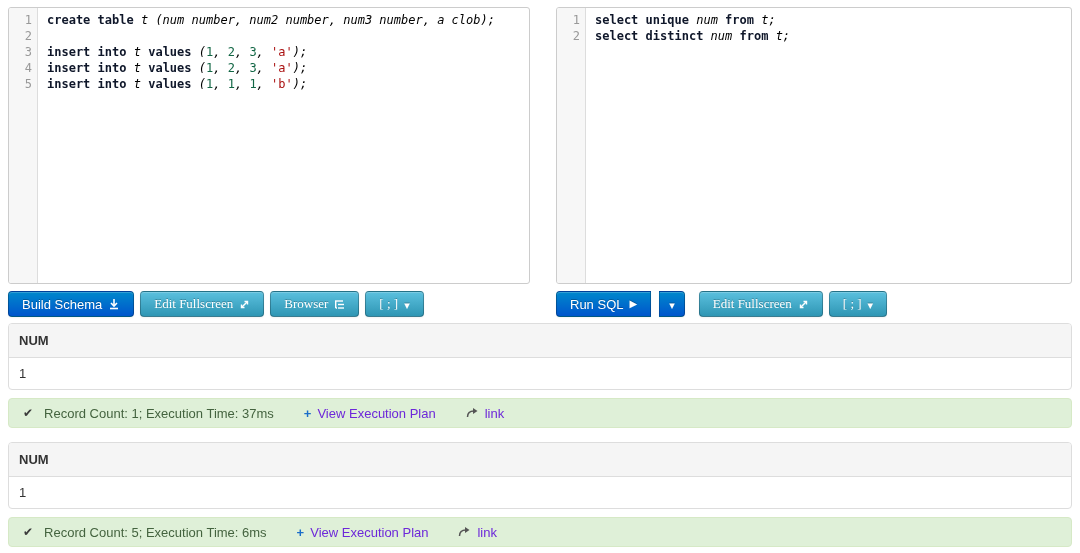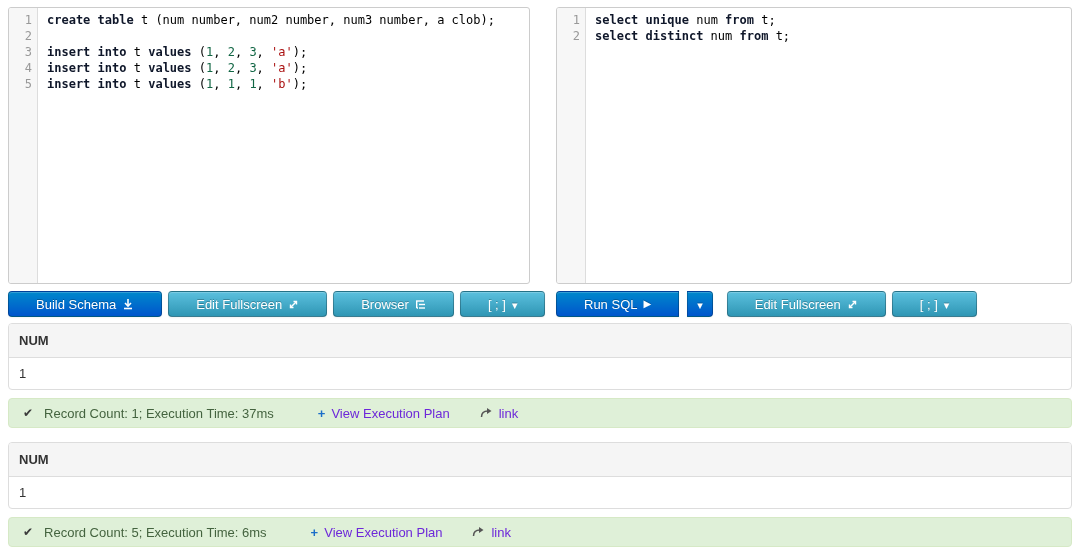--- a/index.html
+++ b/index.html
@@ -32,37 +32,37 @@
   }
   .cm-line { display: flex; white-space: pre; min-height: 16px; }
   .cm-ln {
     flex: none; width: 29px; padding-right: 6px;
     text-align: right; color: #999;
   }
   .cm-code { padding-left: 9px; color: #000; }
   .tok-kw  { color: #0f172a; font-weight: bold; }
   .tok-num { color: #164; }
   .tok-str { color: #a11; }
-  .tok-pl  { color: #000; }
+  .tok-pl  { color: #000; font-style: italic; }
 
   
   .btn-row { margin-top: 7px; display: flex; align-items: flex-start; }
   .btn {
     display: inline-flex; align-items: center; gap: 6px;
-    height: 26px; padding: 0 27px;
+    height: 26px; padding: 0 13px;
     border-radius: 4px;
     border: 1px solid rgba(0,0,0,.25);
     border-bottom-color: rgba(0,0,0,.35);
     color: #fff; font-size: 13px;
     text-shadow: 0 -1px 0 rgba(0,0,0,.25);
     box-shadow: inset 0 1px 0 rgba(255,255,255,.2), 0 1px 2px rgba(0,0,0,.05);
     cursor: pointer; margin-right: 6px; white-space: nowrap;
   }
   .btn-primary { background: linear-gradient(#0088cc, #0055cc); }
-  .btn-info    { background: linear-gradient(#5bc0de, #2f96b4); }
+  .btn-info    { background: linear-gradient(#5bc0de, #2f96b4); font-family: Liberation Serif, serif; }
   .btn-group { display: inline-flex; margin-right: 6px; }
   .btn-group .btn { margin-right: 8px; }
   .btn-group .btn-main { border-radius: 4px 0 0 4px; }
   .btn-group .btn-caret {
     border-radius: 0 4px 4px 0; padding: 0 9px;
     border-left: 1px solid rgba(0,0,0,.2);
   }
   .caret-glyph { font-size: 11px; line-height: 1; position: relative; top: 1px; }
   .play-glyph { font-size: 10px; line-height: 1; }
   .btn svg { display: block; }
@@ -80,21 +80,21 @@
   }
   .rt-cell { padding: 8px 10px; font-size: 13px; color: #333; }
 
   .status-bar {
     margin-top: 8px; height: 30px;
     background: #dff0d8; border: 1px solid #d6e9c6; border-radius: 4px;
     display: flex; align-items: center;
     padding: 0 14px; font-size: 13px; color: #44633f;
   }
   .status-check { color: #3a3a3a; font-size: 12px; margin-right: 11px; }
-  .status-summary { margin-right: 44px; }
+  .status-summary { margin-right: 30px; }
   .link { color: #6d28d9; text-decoration: none; cursor: pointer; }
   .plan-plus { color: #1b6ec9; font-weight: bold; margin-right: 6px; }
   .share-icon { margin: 0 6px 0 30px; }
 </style>
 </head>
 <body>
 
 <div class="top-row">
 
   <div class="panel-left">

